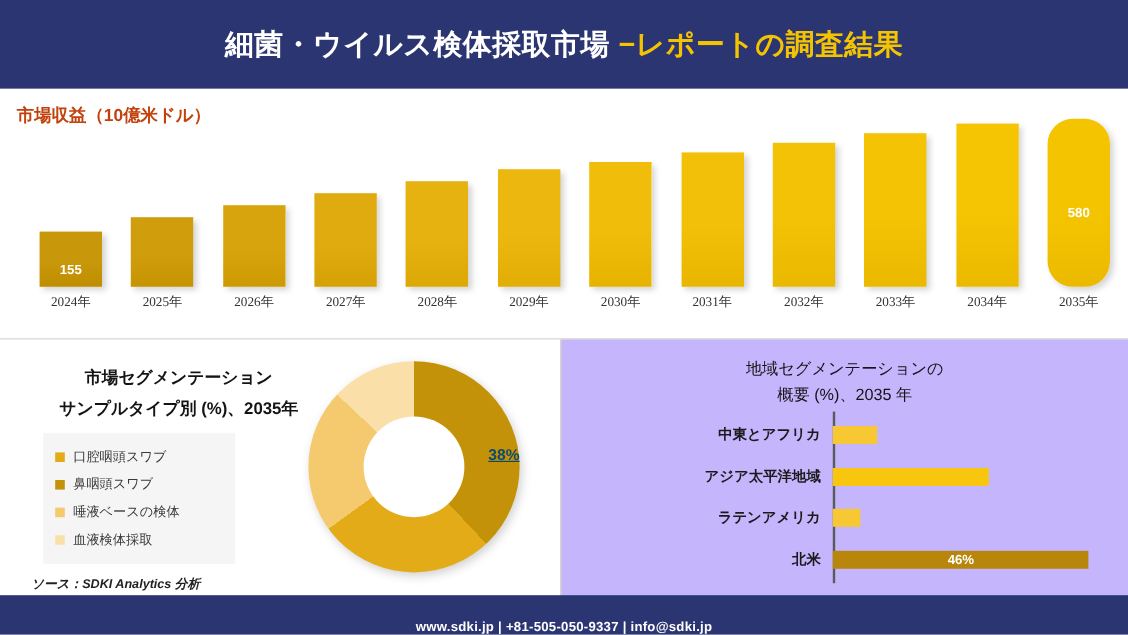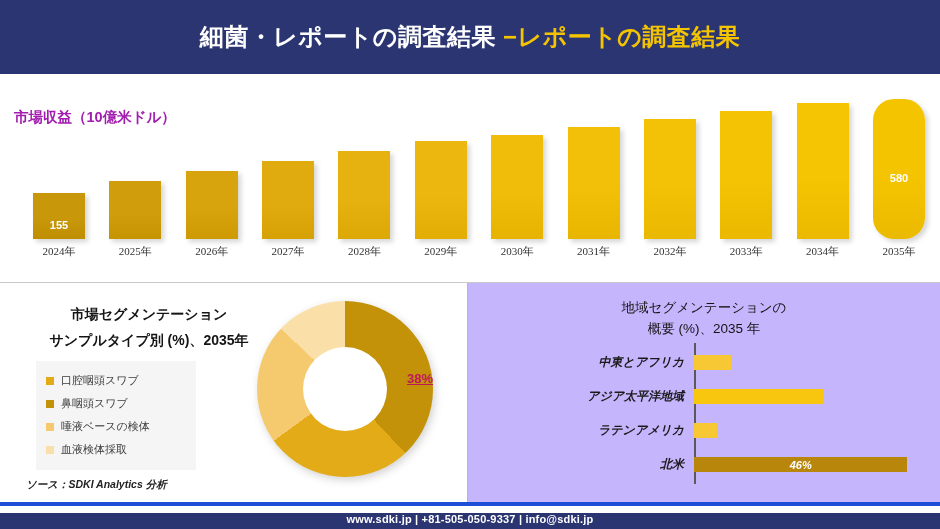--- a/index.html
+++ b/index.html
@@ -38,24 +38,23 @@
     padding:10px 0 0 0;
   }
   .subtitle-wrap {
     position:absolute;
     left:14px; top:10px;
     z-index:3;
   }
   .subtitle-line {
     font-size:14.5px;
     font-weight:bold;
-    color:#a21caf;
+    color:#c2410c;
     line-height:26px;
     white-space:nowrap;
-    margin-top:20px;
   }
 
   .bar-chart {
     position:absolute;
     left:0; right:0; top:10px;
     height:197px;
   }
   .bars-row {
     position:absolute;
     left:28px; right:10px;
@@ -104,21 +103,21 @@
   }
 
   
   .panels {
     position:absolute;
     top:282px; left:0;
     width:940px;
     height:224px;
     display:flex;
     border-top:1px solid #c9c9c9;
-    border-bottom:4px solid #1d4ed8;
+    border-bottom:2px solid #1d4ed8;
   }
   .panel-left {
     width:468px;
     background:#ffffff;
     position:relative;
     border-right:1px solid #b8b8b8;
   }
   .panel-right {
     flex:1;
     background:#c4b5fd;
@@ -189,39 +188,39 @@
     transform:translate(-50%,-50%);
     width:84px; height:84px;
     border-radius:50%;
     background:#ffffff;
   }
   .donut-label {
     position:absolute;
     right:12px; top:70px;
     font-size:13px;
     font-weight:bold;
-    color:#be185d;
+    color:#0c4a6e;
     text-decoration:underline;
   }
 
   .region-title {
     position:absolute;
     left:0; right:0; top:14px;
     text-align:center;
   }
   .region-title-line {
     font-size:13.5px;
     color:#141414;
     line-height:21px;
     white-space:nowrap;
   }
 
   .region-chart {
     position:absolute;
-    left:28px; right:14px; top:60px; bottom:14px;font-style:italic;
+    left:28px; right:14px; top:60px; bottom:14px;
   }
   .region-axis {
     position:absolute;
     left:198px; top:0; bottom:4px;
     width:2px;
     background:#5a5a5a;
   }
   .region-rows {
     position:absolute;
     left:0; right:0; top:2px; bottom:6px;
@@ -258,39 +257,39 @@
   .region-bar-value {
     font-size:11px;
     font-weight:bold;
     color:#ffffff;
   }
 
   
   .footer {
     position:absolute;
     left:0; bottom:0;
-    width:940px; height:16px;
+    width:940px; height:33px;
     background:#2b3571;
     display:flex;
-    align-items:flex-start;
+    align-items:flex-end;
     justify-content:center;
   }
   .footer-text {
     font-size:11px;
     font-weight:bold;
     color:#ffffff;
     letter-spacing:.2px;
   }
 </style>
 </head>
 <body>
 
 <div class="header">
   <div class="header-title">
-    <span>細菌・レポートの調査結果 </span><span class="accent">−レポートの調査結果</span>
+    <span>細菌・ウイルス検体採取市場 </span><span class="accent">−レポートの調査結果</span>
   </div>
 </div>
 
 <div class="top-block">
 
   <div class="subtitle-wrap">
     <div class="subtitle-line">市場収益（10億米ドル）</div>
   </div>
 
   <div class="bar-chart">

